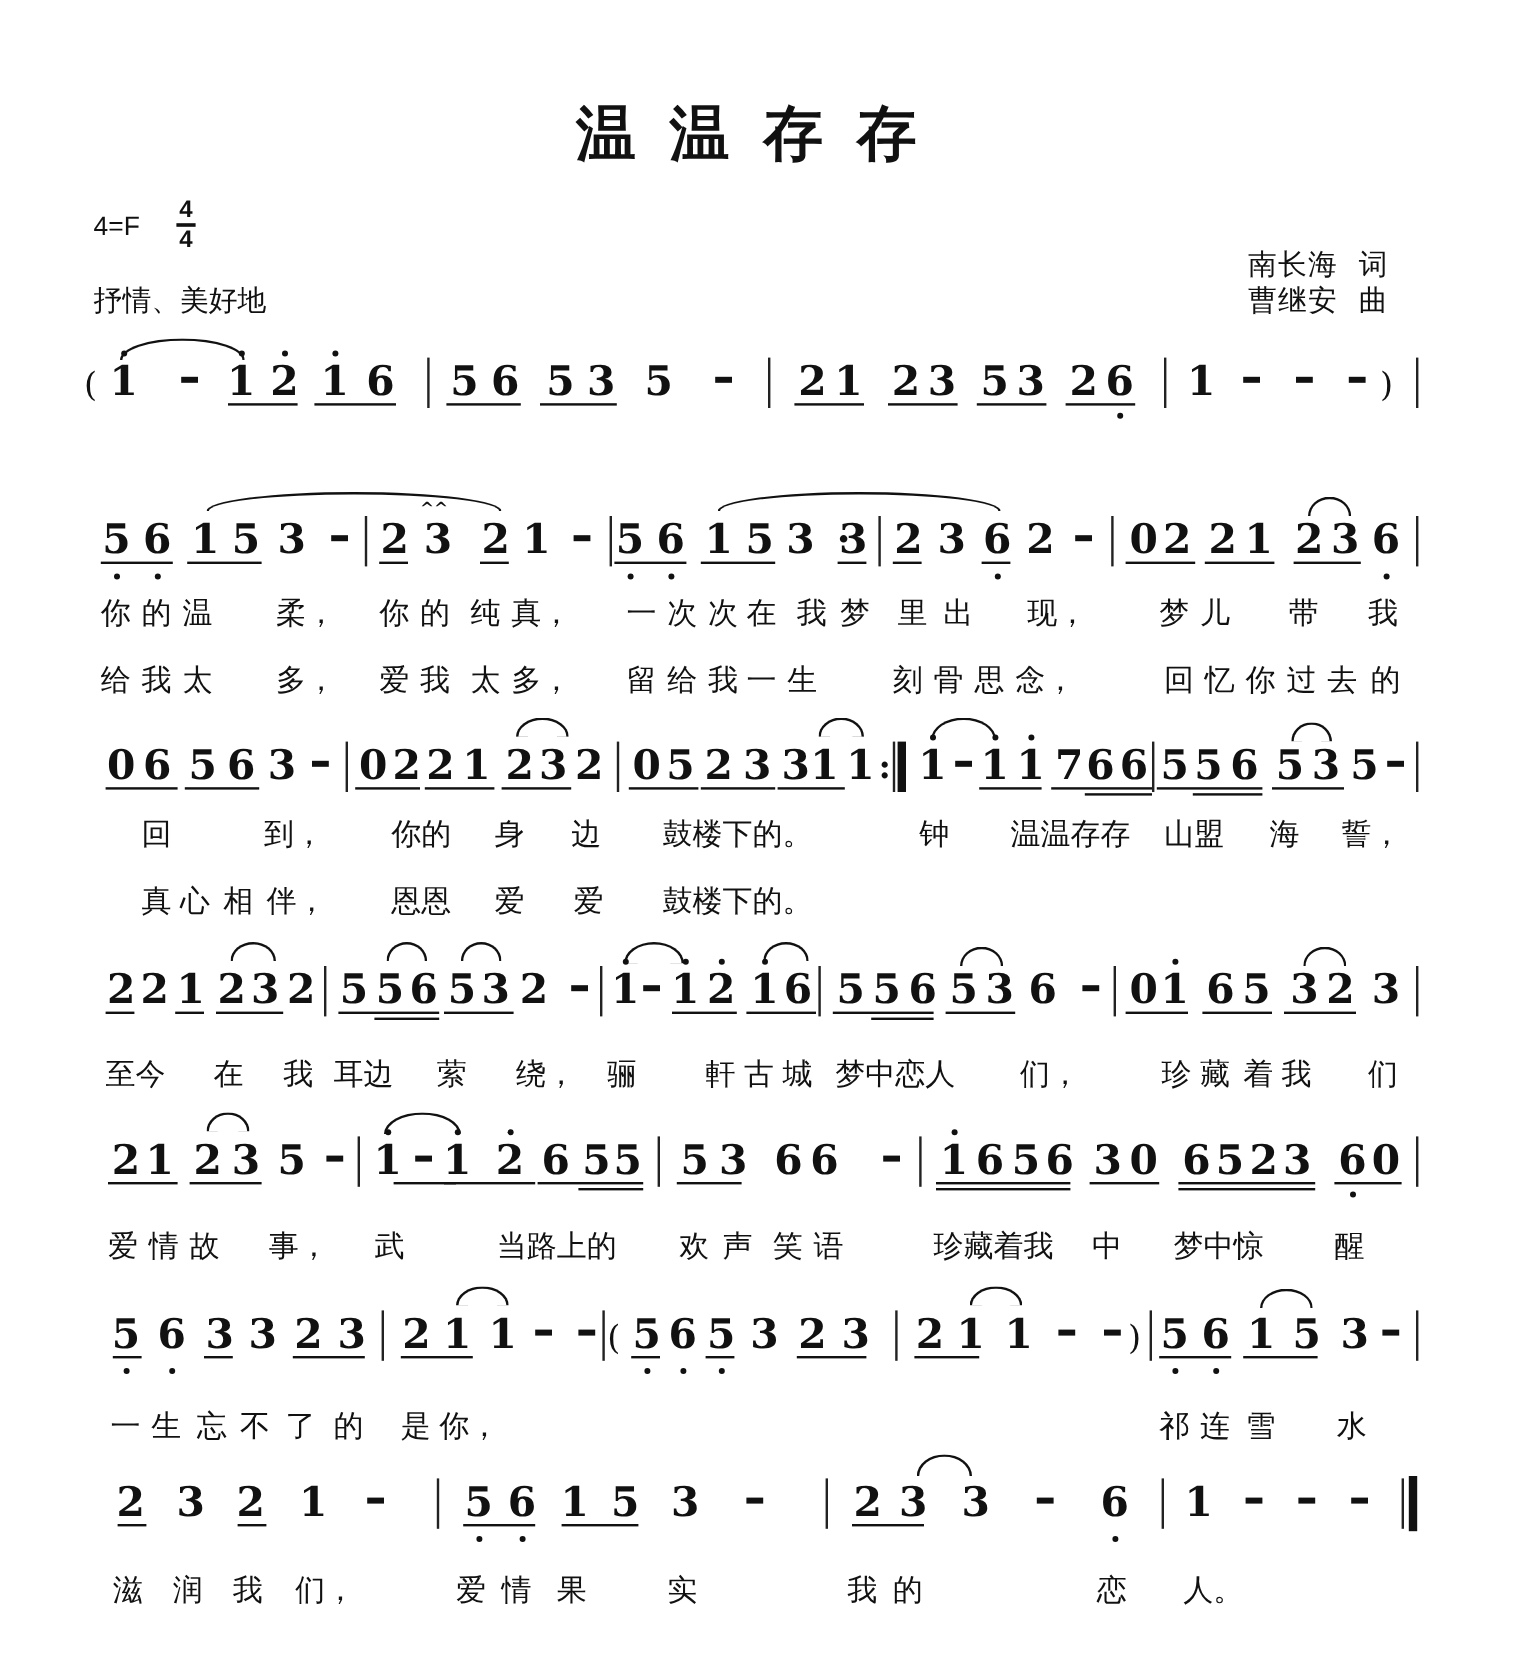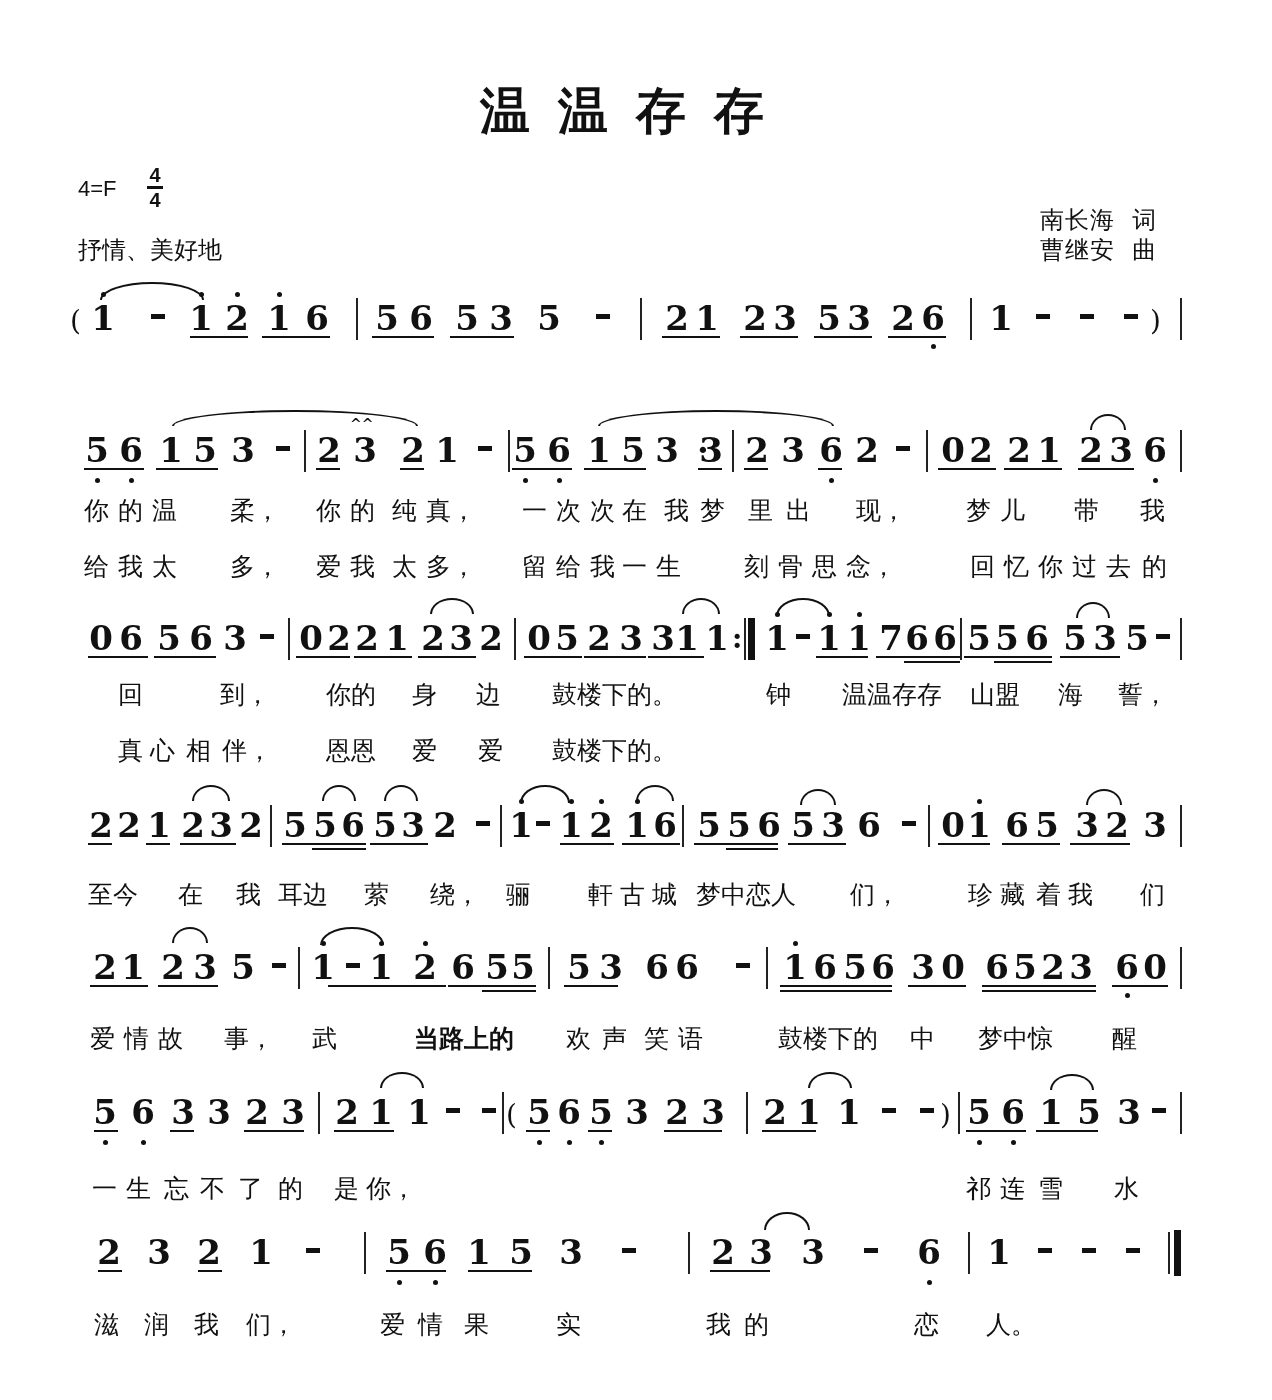--- a/index.html
+++ b/index.html
@@ -487,26 +487,26 @@
     <div class="ly" style="left: 968px; top: 898px;">珍</div>
     <div class="ly" style="left: 1000px; top: 898px;">藏</div>
     <div class="ly" style="left: 1036px; top: 898px;">着</div>
     <div class="ly" style="left: 1068px; top: 898px;">我</div>
     <div class="ly" style="left: 1140px; top: 898px;">们</div>
     <div class="ly" style="left: 90px; top: 1042px;">爱</div>
     <div class="ly" style="left: 124px; top: 1042px;">情</div>
     <div class="ly" style="left: 158px; top: 1042px;">故</div>
     <div class="ly" style="left: 224px; top: 1042px;">事，</div>
     <div class="ly" style="left: 312px; top: 1042px;">武</div>
-    <div class="ly" style="left: 414px; top: 1042px; font-weight: bold;">当路上的</div>
+    <div class="ly" style="left: 414px; top: 1042px;">当路上的</div>
     <div class="ly" style="left: 566px; top: 1042px;">欢</div>
     <div class="ly" style="left: 602px; top: 1042px;">声</div>
     <div class="ly" style="left: 644px; top: 1042px;">笑</div>
     <div class="ly" style="left: 678px; top: 1042px;">语</div>
-    <div class="ly" style="left: 778px; top: 1042px;">鼓楼下的</div>
+    <div class="ly" style="left: 778px; top: 1042px;">珍藏着我</div>
     <div class="ly" style="left: 910px; top: 1042px;">中</div>
     <div class="ly" style="left: 978px; top: 1042px;">梦中惊</div>
     <div class="ly" style="left: 1112px; top: 1042px;">醒</div>
     <div class="ly" style="left: 92px; top: 1192px;">一</div>
     <div class="ly" style="left: 126px; top: 1192px;">生</div>
     <div class="ly" style="left: 164px; top: 1192px;">忘</div>
     <div class="ly" style="left: 200px; top: 1192px;">不</div>
     <div class="ly" style="left: 238px; top: 1192px;">了</div>
     <div class="ly" style="left: 278px; top: 1192px;">的</div>
     <div class="ly" style="left: 334px; top: 1192px;">是</div>

